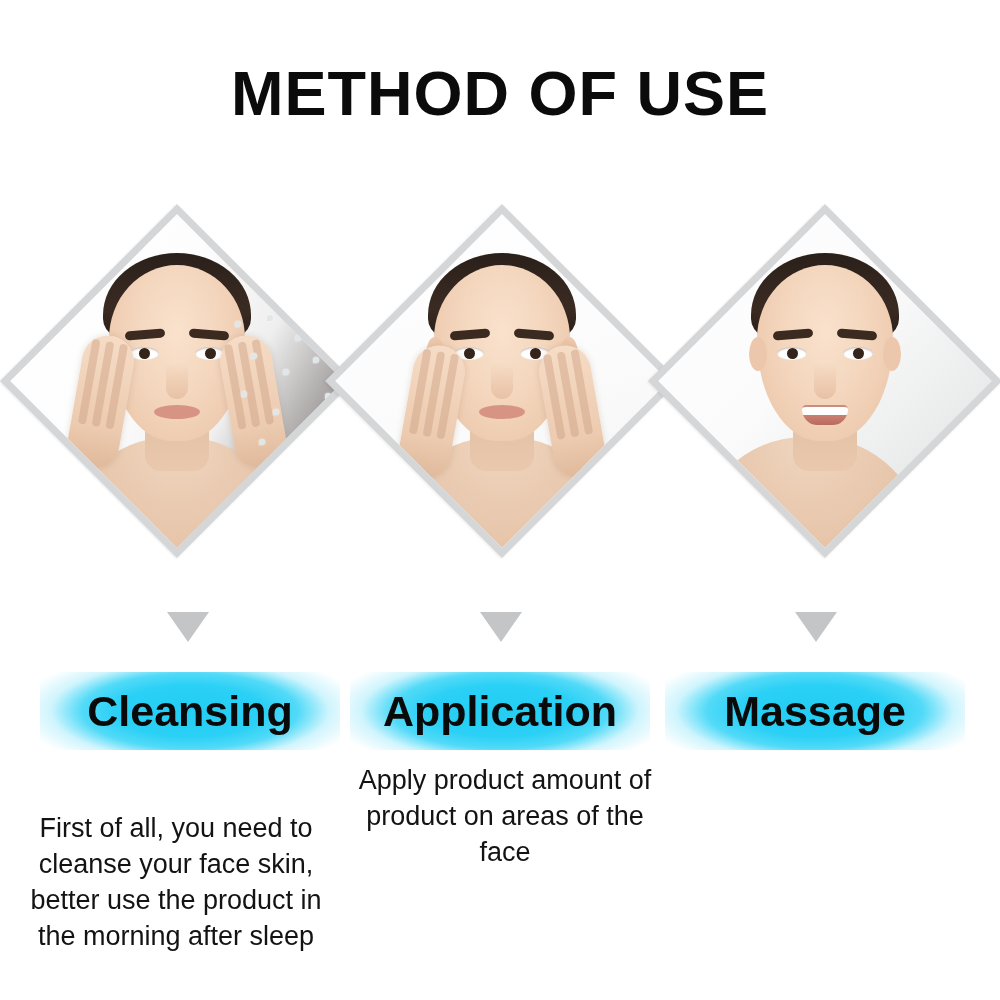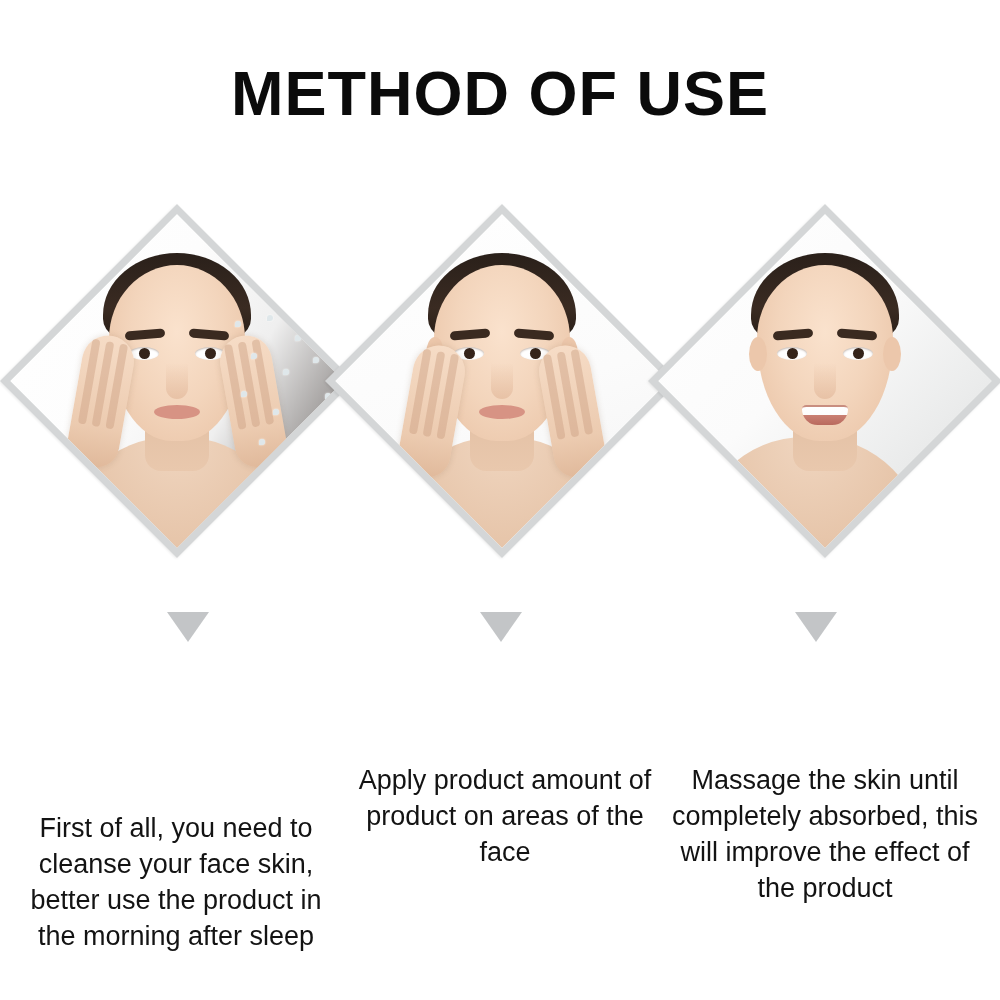--- a/index.html
+++ b/index.html
@@ -450,20 +450,24 @@
     </div>
 
   </div>
 
   <div class="arrow-row">
     <div class="arrow-down a1"></div>
     <div class="arrow-down a2"></div>
     <div class="arrow-down a3"></div>
   </div>
 
+  <div class="labels-row">
+    <div class="step-label l1">Cleansing</div>
+    <div class="step-label l2">Application</div>
+    <div class="step-label l3">Massage</div>
+  </div>
 
   <div class="copy-row">
     <div class="step-copy c1">First of all, you need to cleanse your face skin, better use the product in the morning after sleep</div>
     <div class="step-copy c2">Apply product amount of product on areas of the face</div>
-    <div class="step-copy c3">Massage the skin until completely absorbed, this will improve the effect of the product</div>
   </div>
 
 </div>
 
 </body></html>

